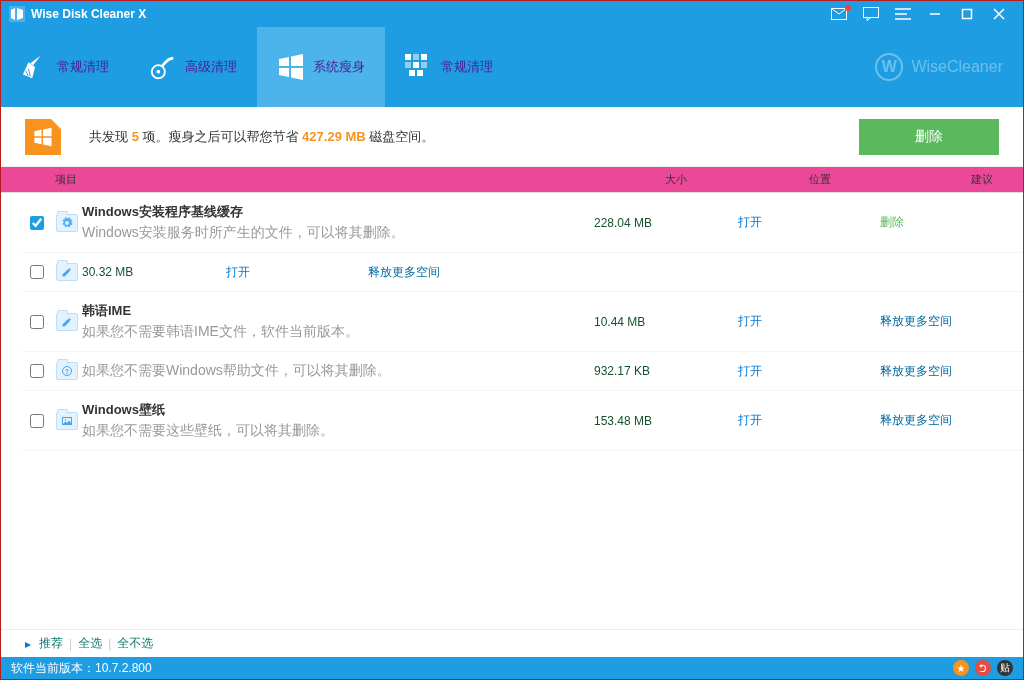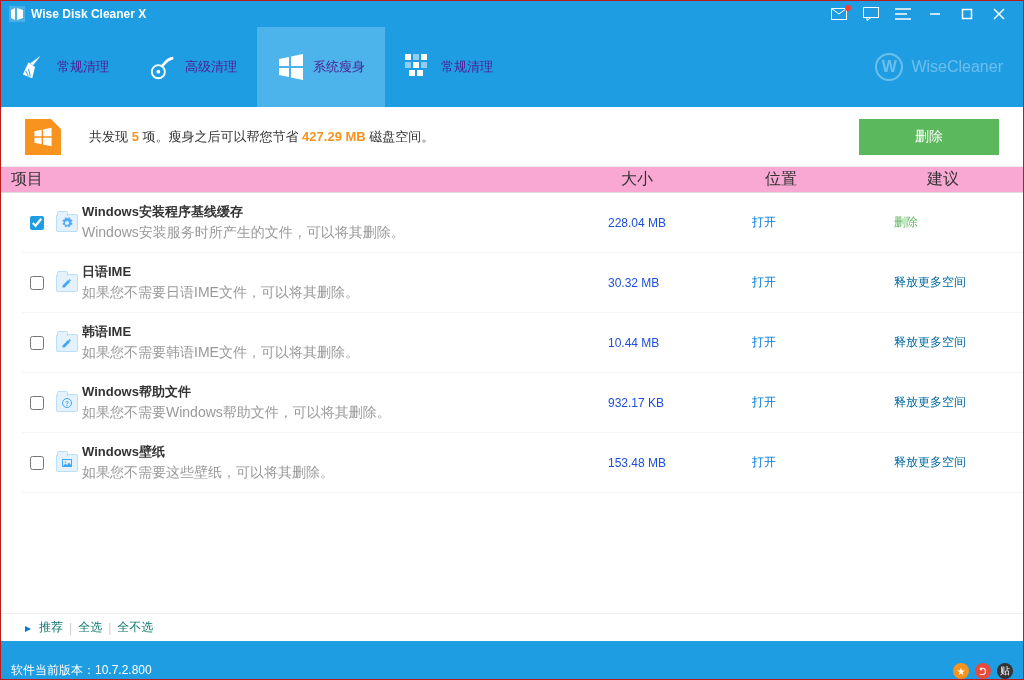--- a/index.html
+++ b/index.html
@@ -25,54 +25,54 @@
 
 
 .summary { height: 60px; background: #fff; display: flex; align-items: center; padding: 8px 24px; border-bottom: 1px solid #eee; }
 .summary-icon { width: 36px; height: 36px; background: #f7931e; display: flex; align-items: center; justify-content: center; margin-right: 28px; position:relative;}
 .summary-icon::before{content:"";position:absolute;top:0;right:0;width:0;height:0;border-left:10px solid transparent;border-top:10px solid #fff;}
 .summary-text { flex: 1; font-size: 13px; color: #333; }
 .summary-text .hl { color: #f7931e; font-weight: bold; }
 .delete-btn { width: 140px; height: 36px; background: #5cb85c; color: #fff; border: none; font-size: 14px; cursor: pointer; }
 
 
-.thead { height: 26px; background: #f9a8d4; border-bottom: 1px solid #ddd; display: flex; align-items: center; font-size: 16px; color: #333; }
+.thead { height: 26px; background: #ec4899; border-bottom: 1px solid #ddd; display: flex; align-items: center; font-size: 11px; color: #333; padding-left: 44px; }
 .col-item { flex: 0 0 572px; padding-left: 10px; }
 .col-size { flex: 0 0 144px; margin-left: 48px; }
 .col-loc { flex: 0 0 142px; }
 .col-sug { flex: 1; margin-left: 20px; }
 
 
 .rows { flex: 1; overflow-y: auto; background: #fff; padding-left: 21px; }
 .row { display: flex; align-items: center; padding: 10px 0; border-bottom: 1px solid #f5f5f5; font-size: 12px; }
 .row .chk { flex: 0 0 30px; display: flex; justify-content: center; align-items: center; }
 .row .chk input { width: 14px; height: 14px; accent-color: #1e9de2; }
 .row .ricon { flex: 0 0 30px; display: flex; justify-content: center; align-items: center; }
 .row .rtext { flex: 0 0 512px; }
 .row .rtitle { font-weight: bold; color: #333; font-size: 13px; margin-bottom: 3px; }
 .row .rdesc { color: #999; font-size: 14px; }
-.row .rsize { flex: 0 0 144px; color: #1d4ed8; margin-left: 14px; }
+.row .rsize { flex: 0 0 144px; color: #14532d; }
 .row .rloc { flex: 0 0 142px; }
 .row .rloc a { color: #0078d4; text-decoration: none; cursor: pointer; }
 .row .rsug { flex: 1; }
 .sug-green { color: #5cb85c; }
 .sug-orange { color: #0369a1; }
 
 .folder-icon { width:22px; height:18px; background:#e3f2fd; border:1px solid #bbdefb; border-radius:2px; position:relative; display:flex; align-items:center; justify-content:center;}
 .folder-icon::before{content:"";position:absolute;top:-4px;left:0;width:9px;height:4px;background:#e3f2fd;border:1px solid #bbdefb;border-bottom:none;border-radius:2px 2px 0 0;}
 .folder-icon svg{width:12px;height:12px;}
 
 
 .footer-links { height: 28px; display: flex; align-items: center; gap: 6px; padding: 0 24px; font-size: 12px; border-top: 1px solid #eee; }
 .footer-links a { color: #0f766e; text-decoration: none; cursor: pointer; }
 .footer-links .sep { color: #ccc; }
 .footer-links .bullet { color: #0078d4; margin-right: 2px; }
 
 
-.statusbar { height: 38px; background: #1e9de2; display: flex; align-items: flex-end; padding: 0 10px; color: #fff; font-size: 12px; }
+.statusbar { height: 22px; background: #1e9de2; display: flex; align-items: center; padding: 0 10px; color: #fff; font-size: 12px; }
 .statusbar .ver { flex: 1; }
 .statusbar .soc { display: flex; gap: 6px; }
 .soc-icon { width: 16px; height: 16px; border-radius: 50%; display: flex; align-items: center; justify-content: center; font-size: 10px; cursor:pointer;}
 .soc-orange { background: #f7931e; color:#fff;}
 .soc-red { background: #e74c3c; color:#fff;}
 .soc-dark { background: #333; color:#fff;}
 </style>
 </head>
 <body>
 
@@ -218,61 +218,56 @@
         <div class="chk">
           <input type="checkbox" style="">
         </div>
         <div class="ricon">
           <div class="folder-icon">
             <svg viewBox="0 0 24 24" fill="#42a5f5">
               <path d="M3 17l11-11 4 4L7 21H3v-4zm14-13l3 3-2 2-3-3 2-2z"></path>
             </svg>
           </div>
         </div>
-        <div class="rtext">
-          <div class="rtitle">日语IME</div>
-          <div class="rdesc">如果您不需要日语IME文件，可以将其删除。</div>
-        </div>
         <div class="rsize">30.32 MB</div>
         <div class="rloc"><a>打开</a></div>
         <div class="rsug sug-orange">释放更多空间</div>
       </div>
       <div class="row">
         <div class="chk">
           <input type="checkbox" style="">
         </div>
         <div class="ricon">
           <div class="folder-icon">
             <svg viewBox="0 0 24 24" fill="#42a5f5">
               <path d="M3 17l11-11 4 4L7 21H3v-4zm14-13l3 3-2 2-3-3 2-2z"></path>
             </svg>
           </div>
         </div>
         <div class="rtext">
           <div class="rtitle">韩语IME</div>
-          <div class="rdesc">如果您不需要韩语IME文件，可以将其删除。</div>
+          <div class="rdesc">如果您不需要韩语IME文件，软件当前版本。</div>
         </div>
         <div class="rsize">10.44 MB</div>
         <div class="rloc"><a>打开</a></div>
         <div class="rsug sug-orange">释放更多空间</div>
       </div>
       <div class="row">
         <div class="chk">
           <input type="checkbox" style="">
         </div>
         <div class="ricon">
           <div class="folder-icon">
             <svg viewBox="0 0 24 24" fill="#42a5f5">
               <circle cx="12" cy="12" r="9" fill="none" stroke="#42a5f5" stroke-width="2"></circle>
               <text x="12" y="17" font-size="13" text-anchor="middle" fill="#42a5f5" font-weight="bold">?</text>
             </svg>
           </div>
         </div>
         <div class="rtext">
-          <div class="rtitle">Windows帮助文件</div>
           <div class="rdesc">如果您不需要Windows帮助文件，可以将其删除。</div>
         </div>
         <div class="rsize">932.17 KB</div>
         <div class="rloc"><a>打开</a></div>
         <div class="rsug sug-orange">释放更多空间</div>
       </div>
       <div class="row">
         <div class="chk">
           <input type="checkbox" style="">
         </div>

